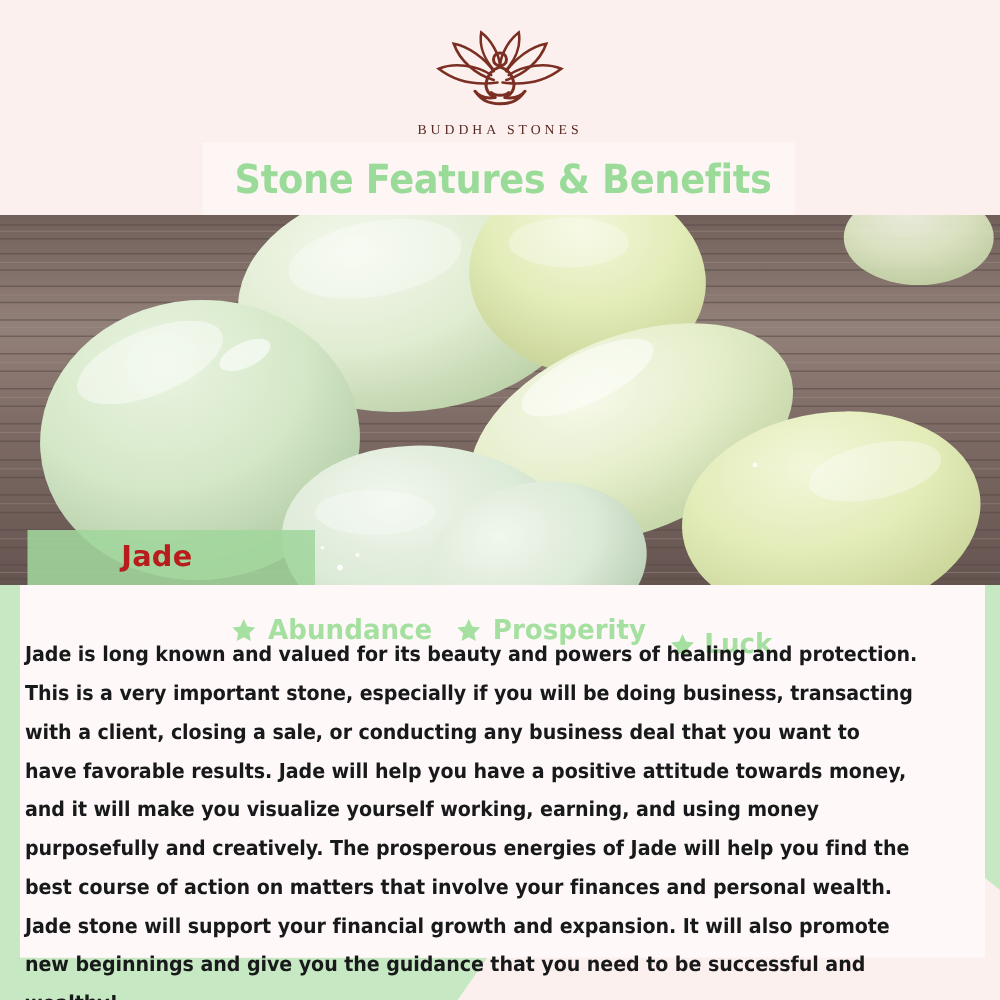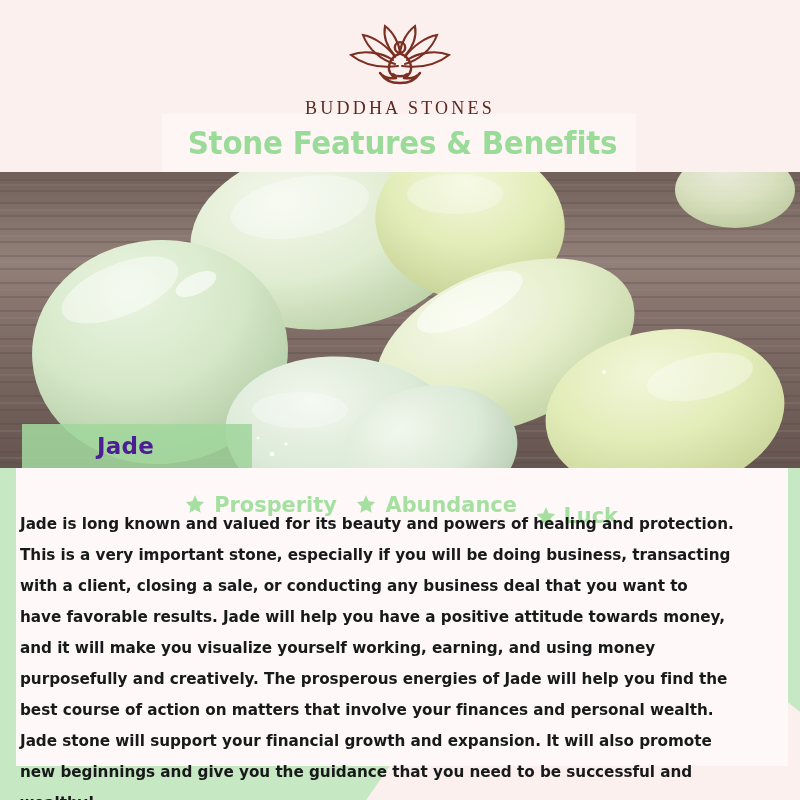--- a/index.html
+++ b/index.html
@@ -69,21 +69,21 @@
     text-align: center;
   }
   .logo-mark {
     display: block;
     margin: 0 auto;
   }
   .logo-word {
     display: block;
     margin-top: 6px;
     font-family: "Liberation Serif", serif;
-    font-size: 18px;
+    font-size: 11px;
     letter-spacing: 3.2px;
     color: #5a2a24;
     font-weight: 400;
   }
 
   
   .title-band {
     position: absolute;
     top: 114px;
     left: 162px;
@@ -124,21 +124,21 @@
     top: 424px;
     width: 230px;
     height: 44px;
     background: rgba(160, 214, 156, 0.88);
     display: flex;
     align-items: center;
     z-index: 6;
   }
   .jade-label {
     margin-left: 75px;
-    color: #4c1d95;
+    color: #b91c1c;
     font-family: "DejaVu Sans", sans-serif;
     font-weight: 700;
     font-size: 23px;
     letter-spacing: 0.2px;
   }
 
   
   .content {
     position: absolute;
     top: 468px;
@@ -366,27 +366,27 @@
   </div>
 
   <div class="content">
     <div class="content-inner"></div>
 
     <div class="keywords">
       <div class="kw">
         <svg class="star" viewBox="0 0 24 24">
           <polygon points="12,1.5 15.3,8.6 23,9.6 17.4,15 18.8,22.6 12,18.9 5.2,22.6 6.6,15 1,9.6 8.7,8.6" fill="#a5e0a1"></polygon>
         </svg>
-        <span class="kw-label">Prosperity</span>
+        <span class="kw-label">Abundance</span>
       </div>
       <div class="kw">
         <svg class="star" viewBox="0 0 24 24">
           <polygon points="12,1.5 15.3,8.6 23,9.6 17.4,15 18.8,22.6 12,18.9 5.2,22.6 6.6,15 1,9.6 8.7,8.6" fill="#a5e0a1"></polygon>
         </svg>
-        <span class="kw-label">Abundance</span>
+        <span class="kw-label">Prosperity</span>
       </div>
       <div class="kw">
         <svg class="star" viewBox="0 0 24 24">
           <polygon points="12,1.5 15.3,8.6 23,9.6 17.4,15 18.8,22.6 12,18.9 5.2,22.6 6.6,15 1,9.6 8.7,8.6" fill="#a5e0a1"></polygon>
         </svg>
         <span class="kw-label">Luck</span>
       </div>
     </div>
 
     <div class="body-text">Jade is long known and valued for its beauty and powers of healing and protection. This is a very important stone, especially if you will be doing business, transacting with a client, closing a sale, or conducting any business deal that you want to have favorable results. Jade will help you have a positive attitude towards money, and it will make you visualize yourself working, earning, and using money purposefully and creatively. The prosperous energies of Jade will help you find the best course of action on matters that involve your finances and personal wealth. Jade stone will support your financial growth and expansion. It will also promote new beginnings and give you the guidance that you need to be successful and wealthy!</div>

